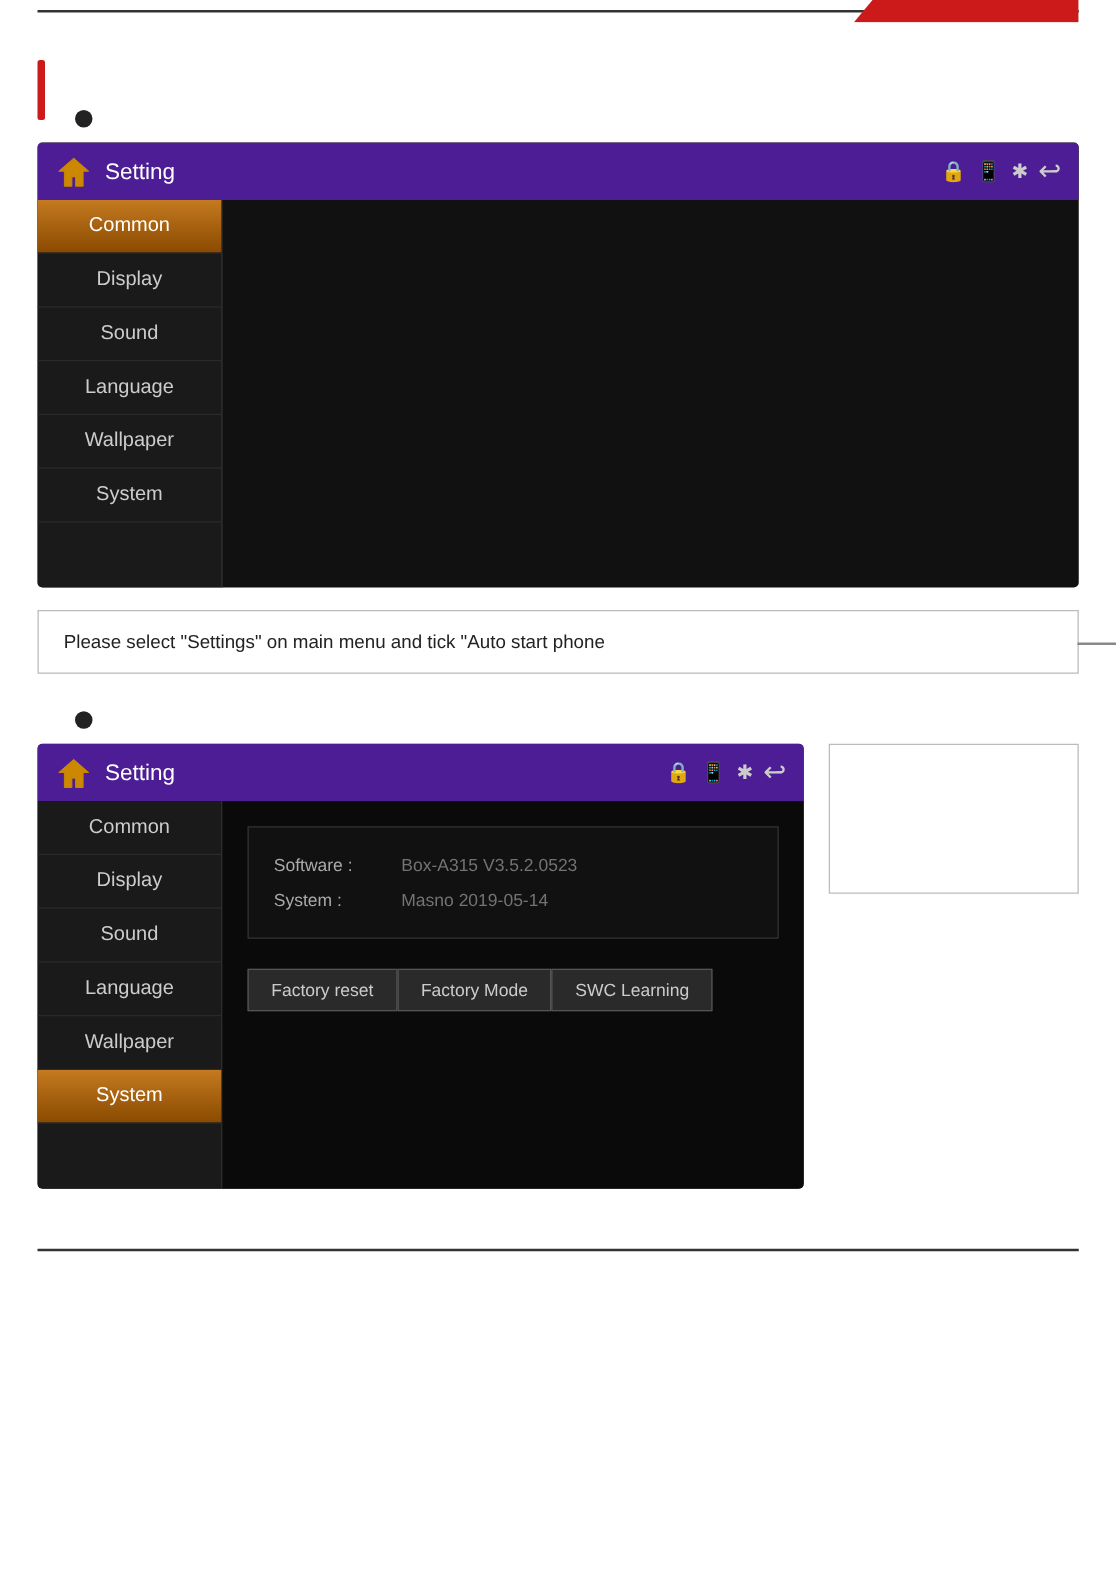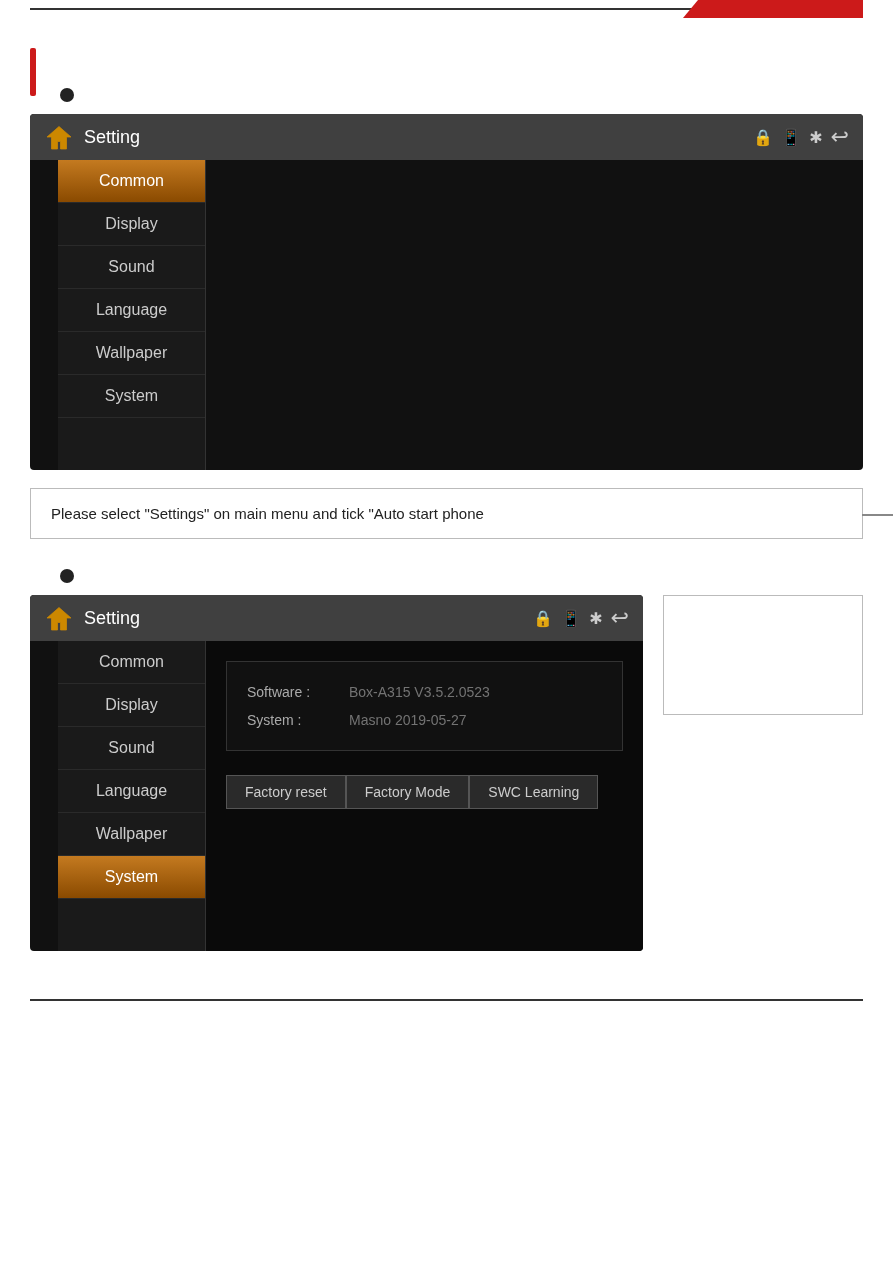--- a/index.html
+++ b/index.html
@@ -65,21 +65,21 @@
     .settings-panel {
       background: #111;
       border-radius: 4px;
       overflow: hidden;
       color: #fff;
     }
 
     .settings-header {
       display: flex;
       align-items: center;
-      background: #404040;
+      background: #4c1d95;
       padding: 8px 14px;
       gap: 12px;
       justify-content: space-between;
     }
     .settings-header-left {
       display: flex;
       align-items: center;
       gap: 10px;
     }
     .settings-header-icons {
@@ -101,21 +101,20 @@
       color: #ccc;
     }
     .back-arrow {
       font-size: 22px;
       color: #ccc;
     }
 
     .settings-body {
       display: flex;
       min-height: 310px;
-      padding-left: 28px;
     }
 
     
     .settings-sidebar {
       width: 148px;
       background: #1a1a1a;
       display: flex;
       flex-direction: column;
       border-right: 1px solid #333;
       flex-shrink: 0;
@@ -440,21 +439,21 @@
         <div class="settings-content">
           <div class="second-panel-content">
 
             <div class="info-box">
               <div class="info-row">
                 <span class="info-key">Software :</span>
                 <span class="info-val">Box-A315 V3.5.2.0523</span>
               </div>
               <div class="info-row">
                 <span class="info-key">System :</span>
-                <span class="info-val">Masno 2019-05-27</span>
+                <span class="info-val">Masno 2019-05-14</span>
               </div>
             </div>
 
             <div class="button-row" style="margin-top:24px;">
               <button class="btn-factory">Factory reset</button>
               <button class="btn-factory">Factory Mode</button>
               <button class="btn-factory">SWC Learning</button>
             </div>
           </div>
         </div>

